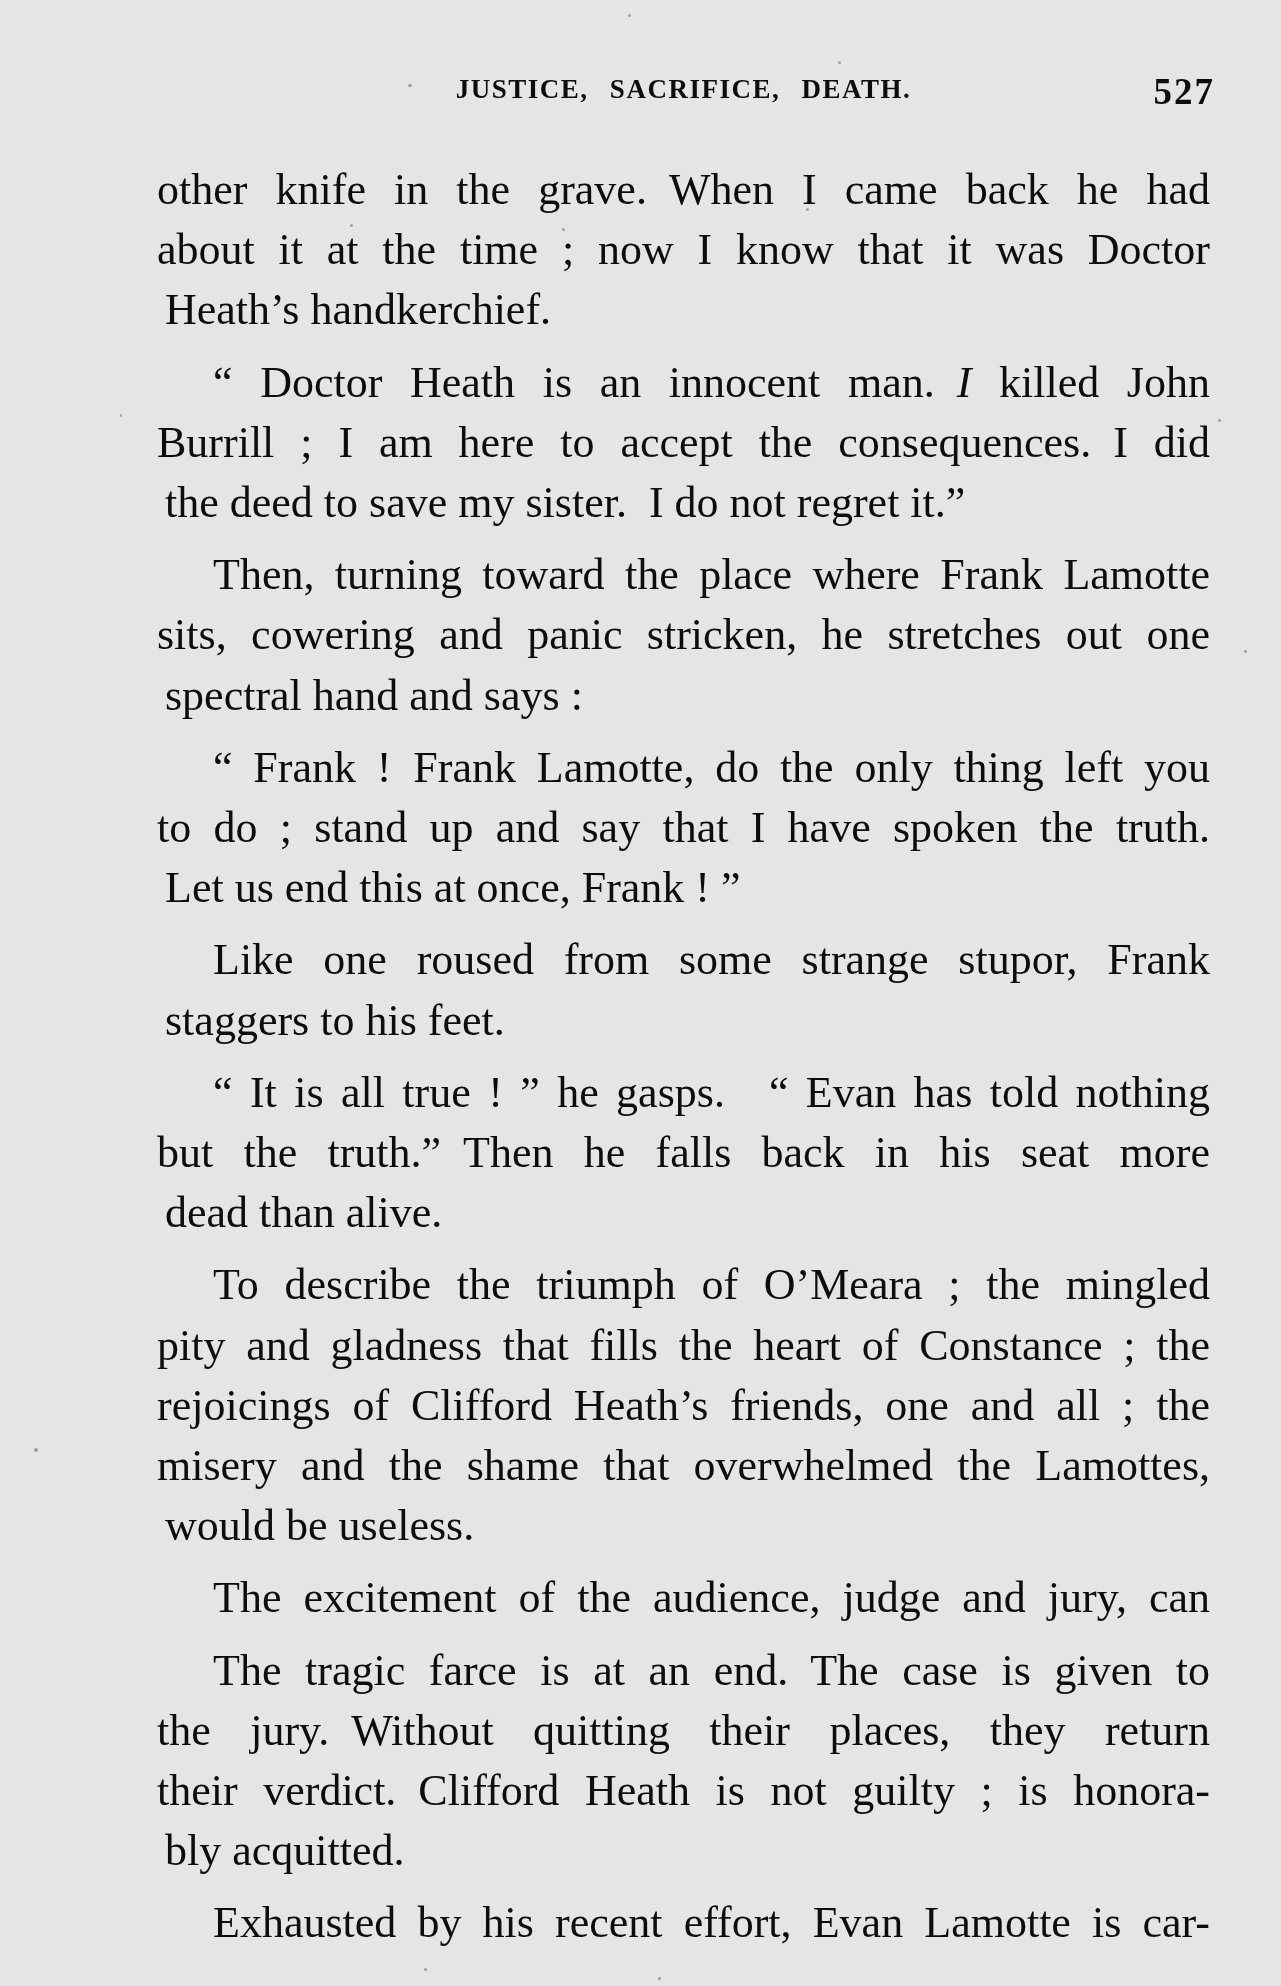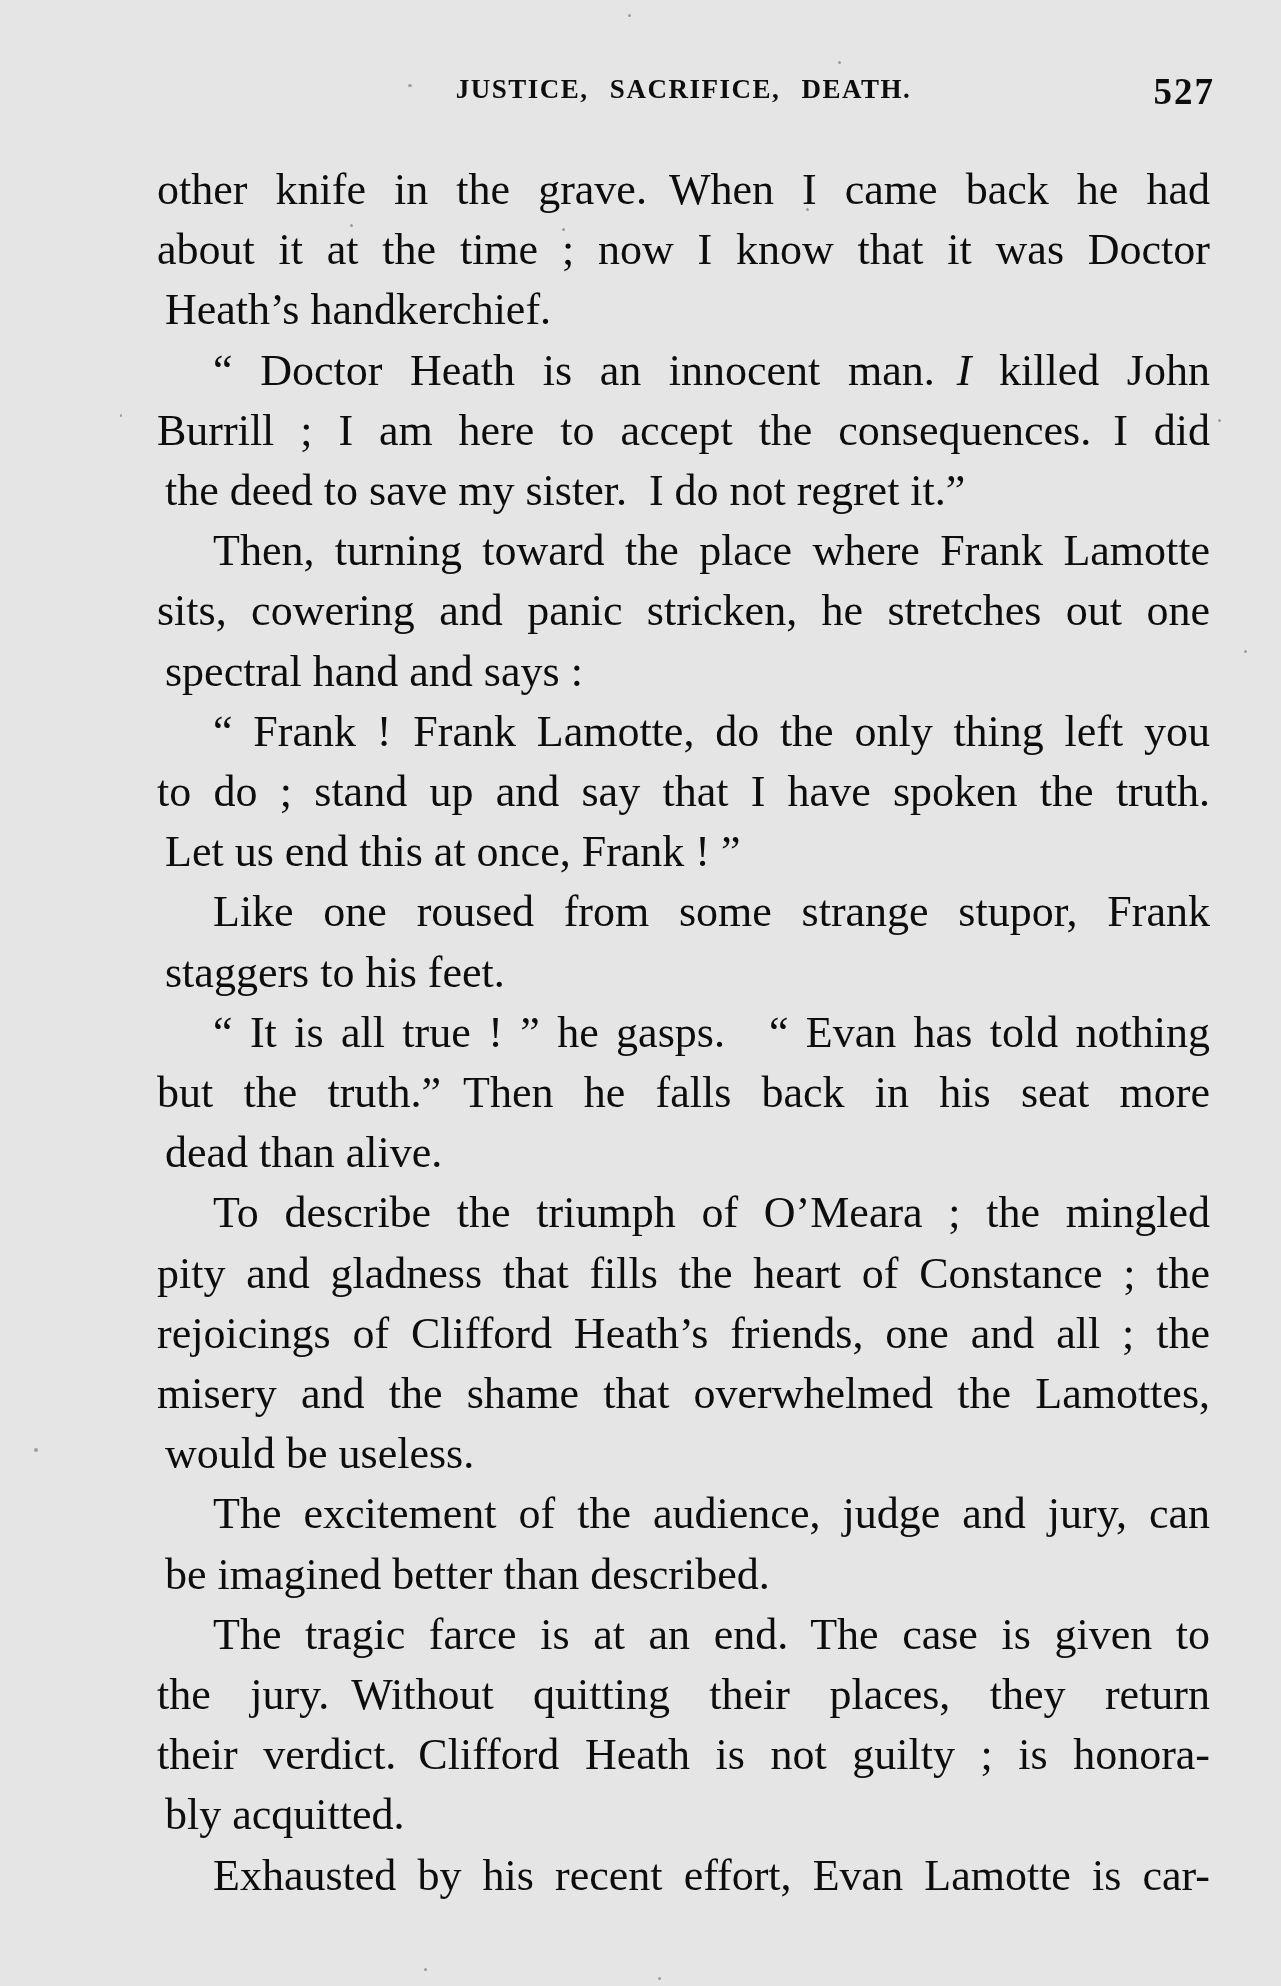--- a/index.html
+++ b/index.html
@@ -52,20 +52,21 @@
     text-align: justify;
     text-align-last: justify;
     text-justify: inter-word;
   }
   .line.last {
     text-align-last: left;
     margin-left: 8px;
   }
   .line.indent {
     padding-left: 56px;
+    margin-top: 12px;
   }
   .italic { font-style: italic; }
   .speck {
     position: absolute;
     background: #8f8f8f;
     border-radius: 50%;
     opacity: 0.85;
   }
 </style>
 </head>
@@ -116,21 +117,20 @@
     <div class="para">
       <div class="line indent">To describe the triumph of O’Meara ; the mingled</div>
       <div class="line">pity and gladness that fills the heart of Constance ; the</div>
       <div class="line">rejoicings of Clifford Heath’s friends, one and all ; the</div>
       <div class="line">misery and the shame that overwhelmed the Lamottes,</div>
       <div class="line last">would be useless.</div>
     </div>
 
     <div class="para">
       <div class="line indent">The excitement of the audience, judge and jury, can</div>
-      <div class="line last">be imagined better than described.</div>
     </div>
 
     <div class="para">
       <div class="line indent">The tragic farce is at an end. The case is given to</div>
       <div class="line">the jury. Without quitting their places, they return</div>
       <div class="line">their verdict. Clifford Heath is not guilty ; is honora-</div>
       <div class="line last">bly acquitted.</div>
     </div>
 
     <div class="para">

